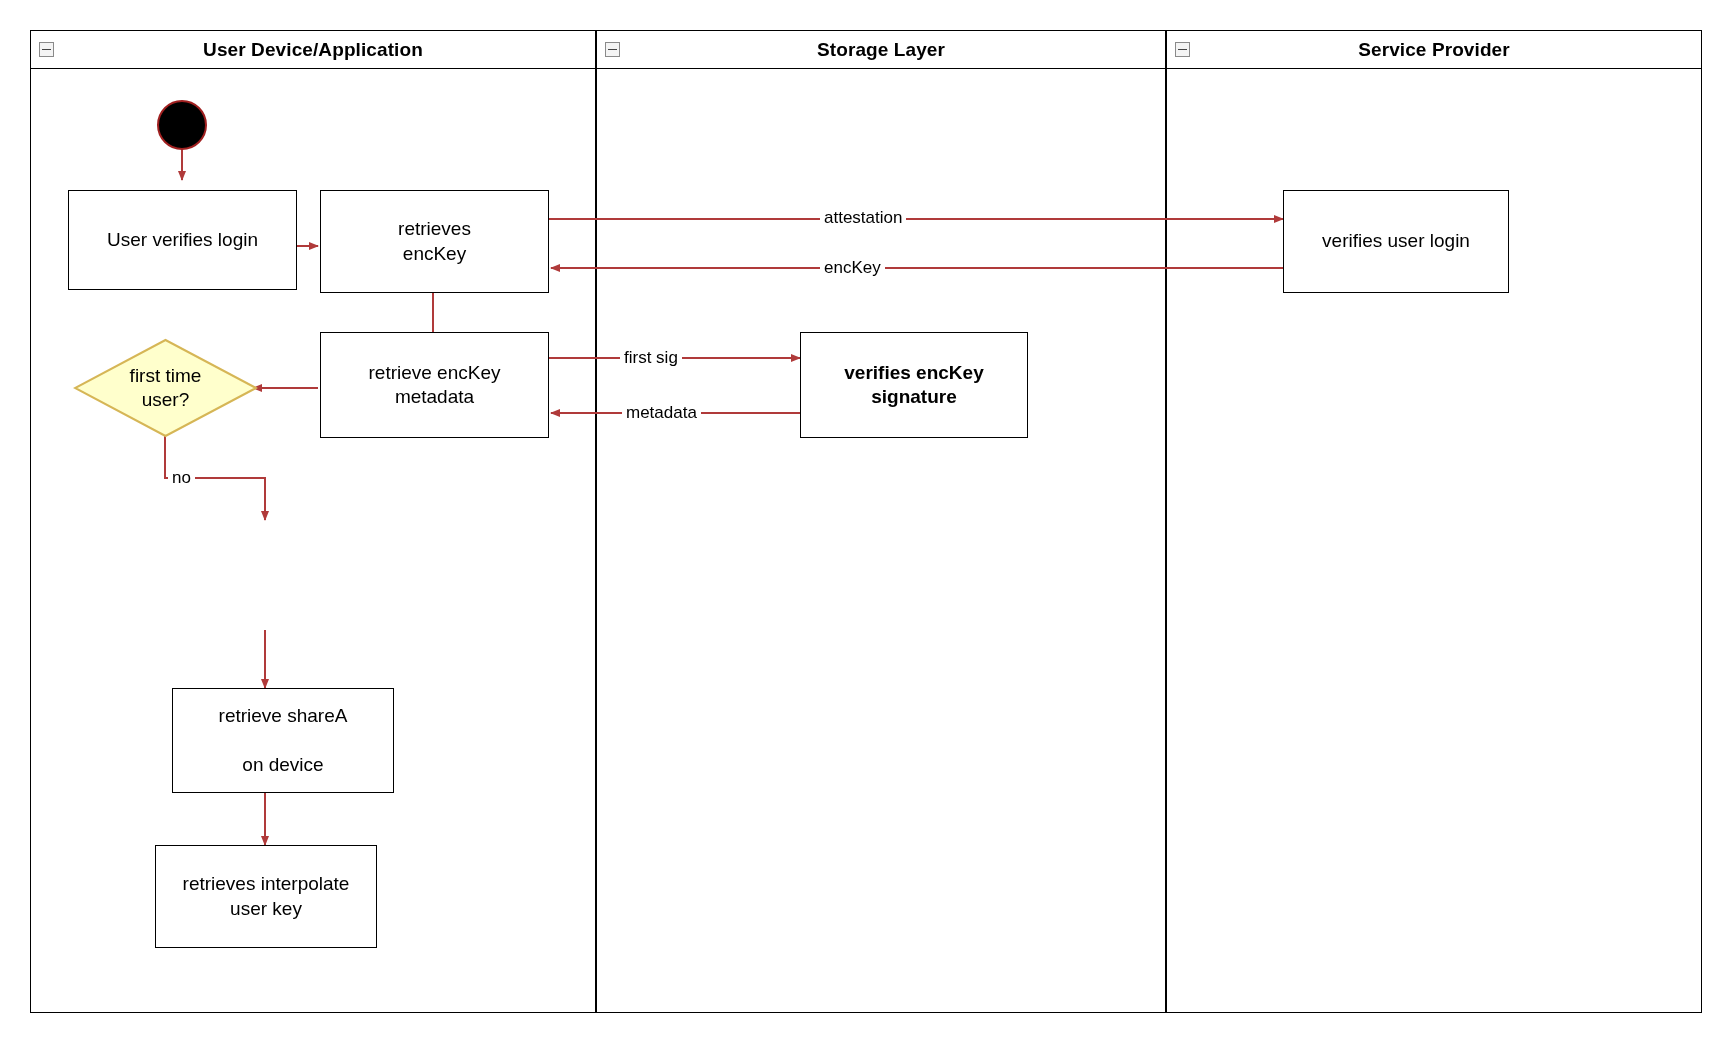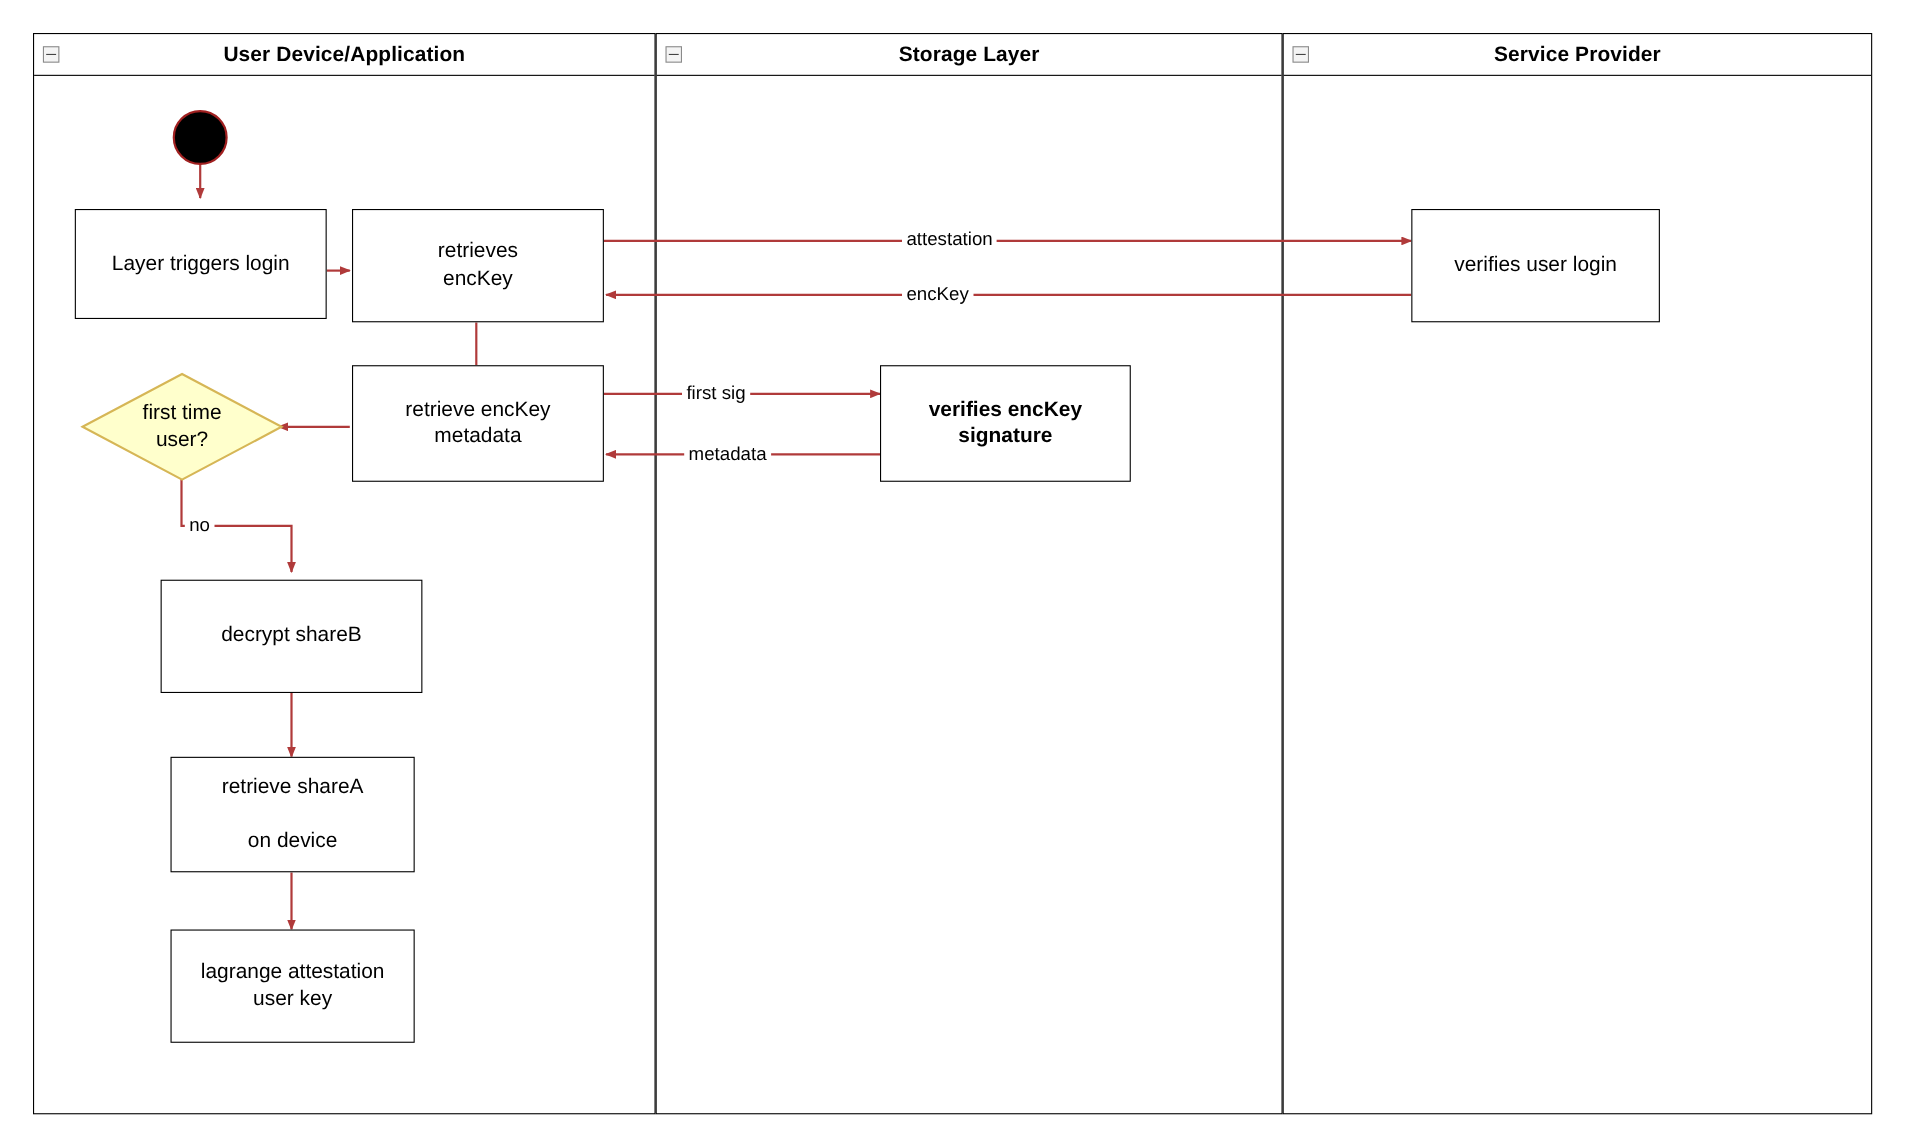--- a/index.html
+++ b/index.html
@@ -186,21 +186,21 @@
 
   <div class="edge-label" style="left:820px; top:208px;">attestation</div>
   <div class="edge-label" style="left:820px; top:258px;">encKey</div>
   <div class="edge-label" style="left:620px; top:348px;">first sig</div>
   <div class="edge-label" style="left:622px; top:403px;">metadata</div>
   <div class="edge-label" style="left:168px; top:468px;">no</div>
 
   <div class="start-node" style="left:157px; top:100px; width:50px; height:50px;"></div>
 
   <div class="node" style="left:68px; top:190px; width:229px; height:100px;">
-    <span>Layer triggers login</span>
+    <span>User verifies login</span>
   </div>
 
   <div class="node" style="left:320px; top:190px; width:229px; height:103px; flex-direction:column;">
     <span>retrieves</span>
     <span>encKey</span>
   </div>
 
   <div class="node" style="left:320px; top:332px; width:229px; height:106px; flex-direction:column;">
     <span>retrieve encKey</span>
     <span>metadata</span>
@@ -211,31 +211,28 @@
       <polygon points="92.5,2 183,50 92.5,98 2,50" fill="#ffffcc" stroke="#d6b656" stroke-width="2"></polygon>
     </svg>
     <div class="diamond-label">
       <div>
         <div>first time</div>
         <div>user?</div>
       </div>
     </div>
   </div>
 
-  <div class="node" style="left:146px; top:527px; width:238px; height:103px;">
-    <span>decrypt shareB</span>
-  </div>
-
-  <div class="node" style="left:155px; top:688px; width:222px; height:105px; flex-direction:column;gap:24px;">
+
+  <div class="node" style="left:172px; top:688px; width:222px; height:105px; flex-direction:column;gap:24px;">
     <span>retrieve shareA</span>
     <span>on device</span>
   </div>
 
   <div class="node" style="left:155px; top:845px; width:222px; height:103px; flex-direction:column;">
-    <span>lagrange attestation</span>
+    <span>retrieves interpolate</span>
     <span>user key</span>
   </div>
 
   <div class="node" style="left:800px; top:332px; width:228px; height:106px; flex-direction:column;font-weight:bold;">
     <span>verifies encKey</span>
     <span>signature</span>
   </div>
 
   <div class="node" style="left:1283px; top:190px; width:226px; height:103px;">
     <span>verifies user login</span>

